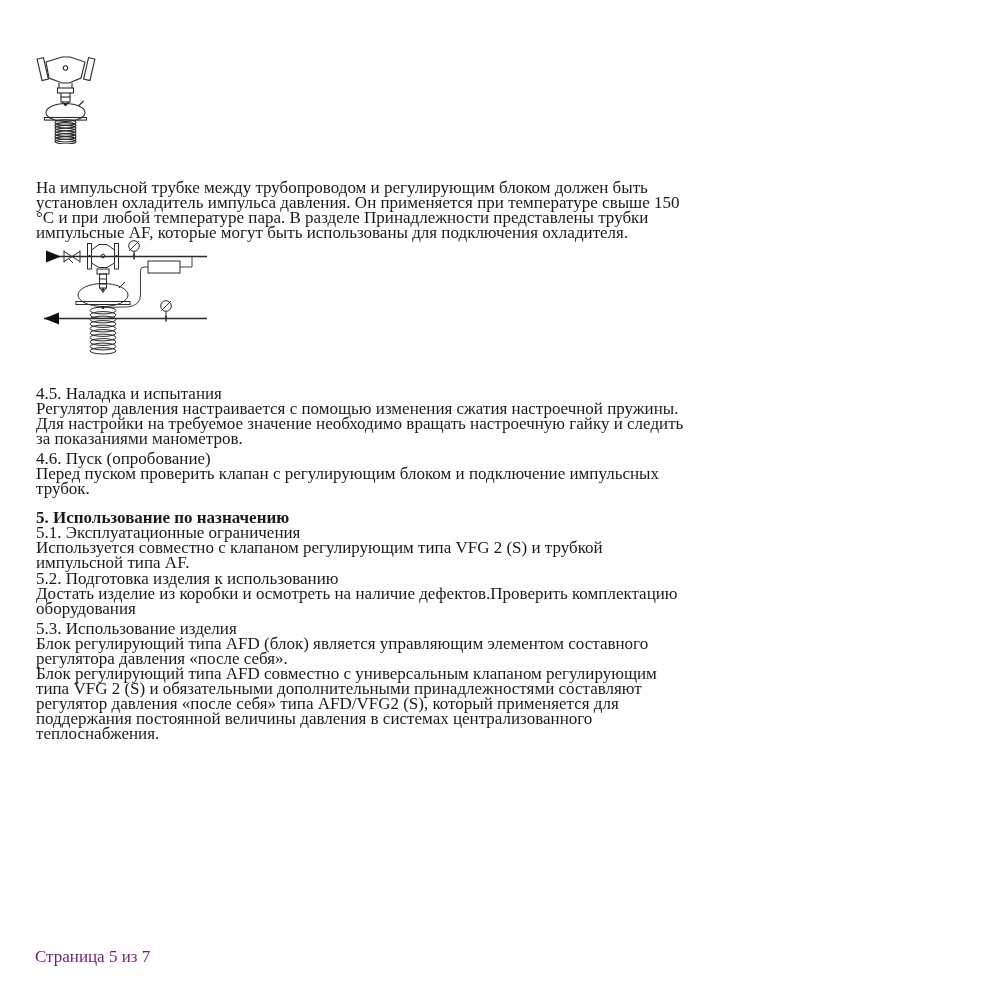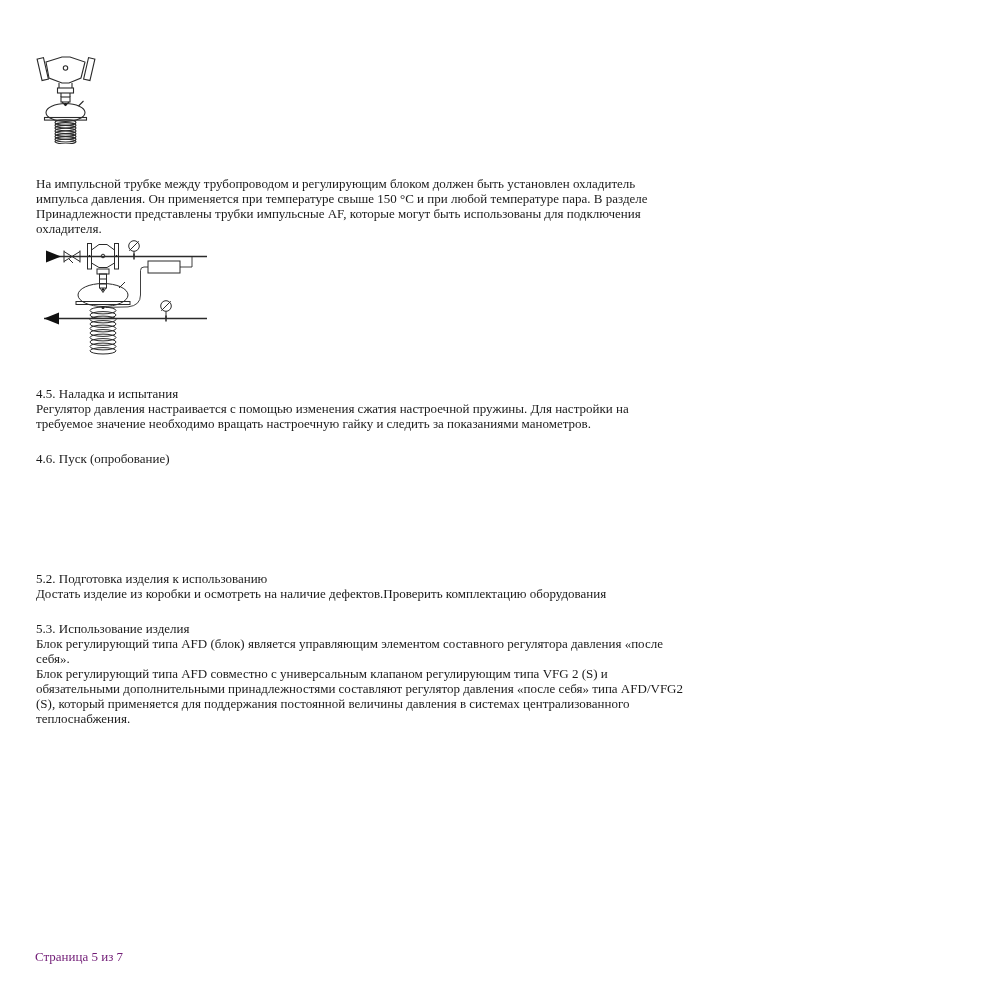--- a/index.html
+++ b/index.html
@@ -8,21 +8,21 @@
     width:1000px;height:1000px;
     background:#ffffff;
     font-family:"Liberation Serif","DejaVu Serif",serif;
     color:#1a1a1a;
     overflow:hidden;
   }
   .para,.sec,.footer{
     position:absolute;
     left:36px;
     width:648px;
-    font-size:13px;
+    font-size:17px;
     line-height:15px;
   }
   .intro{top:163px;}
   .sec .heading{font-weight:normal;font-family:Liberation Serif, serif;}
   .sec .heading.bold{font-weight:bold;}
   .sec .body{white-space:pre-line;}
   #sec-45{top:386px;}
   #sec-46{top:451px;}
   #sec-5{top:510px;}
   #sec-52{top:571px;}
@@ -153,22 +153,28 @@
     </g>
   </svg>
 
   <div class="sec" id="sec-45">
     <div class="heading">4.5. Наладка и испытания</div>
     <div class="body">Регулятор давления настраивается с помощью изменения сжатия настроечной пружины. Для настройки на требуемое значение необходимо вращать настроечную гайку и следить за показаниями манометров.</div>
   </div>
 
   <div class="sec" id="sec-46">
     <div class="heading">4.6. Пуск (опробование)</div>
+    <div class="body">Перед пуском проверить клапан с регулирующим блоком и подключение импульсных трубок.</div>
   </div>
 
+  <div class="sec" id="sec-5">
+    <div class="heading bold">5. Использование по назначению</div>
+    <div class="heading">5.1. Эксплуатационные ограничения</div>
+    <div class="body">Используется совместно с клапаном регулирующим типа VFG 2 (S)  и трубкой импульсной типа AF.</div>
+  </div>
 
   <div class="sec" id="sec-52">
     <div class="heading">5.2. Подготовка изделия к использованию</div>
     <div class="body">Достать изделие из коробки и осмотреть на наличие дефектов.Проверить комплектацию оборудования</div>
   </div>
 
   <div class="sec" id="sec-53">
     <div class="heading">5.3. Использование изделия</div>
     <div class="body">Блок регулирующий типа AFD (блок) является управляющим элементом составного регулятора давления «после себя».
 Блок регулирующий типа AFD совместно с универсальным клапаном регулирующим типа VFG 2 (S) и обязательными дополнительными принадлежностями составляют регулятор давления «после себя» типа AFD/VFG2 (S), который применяется для поддержания постоянной величины давления в системах централизованного теплоснабжения.</div>

